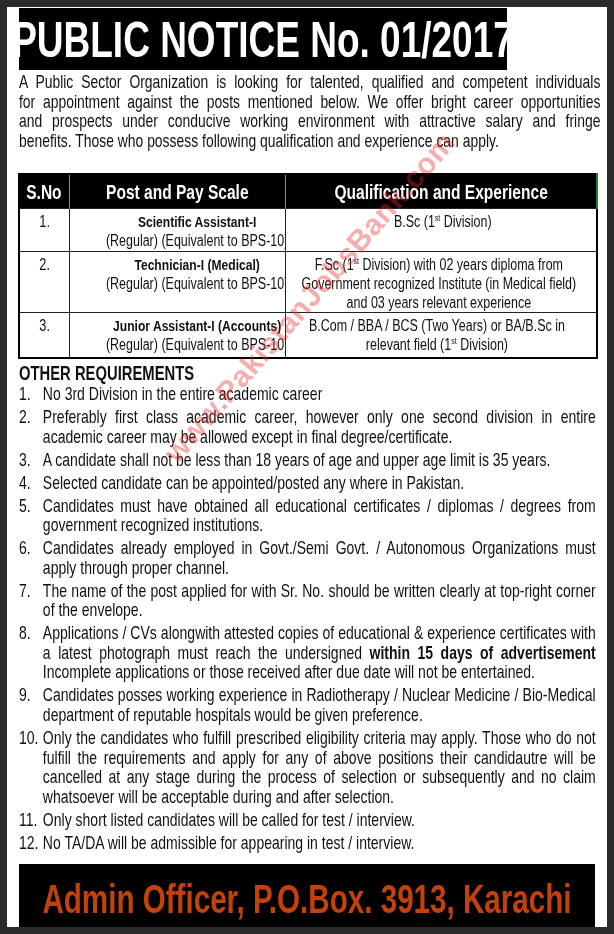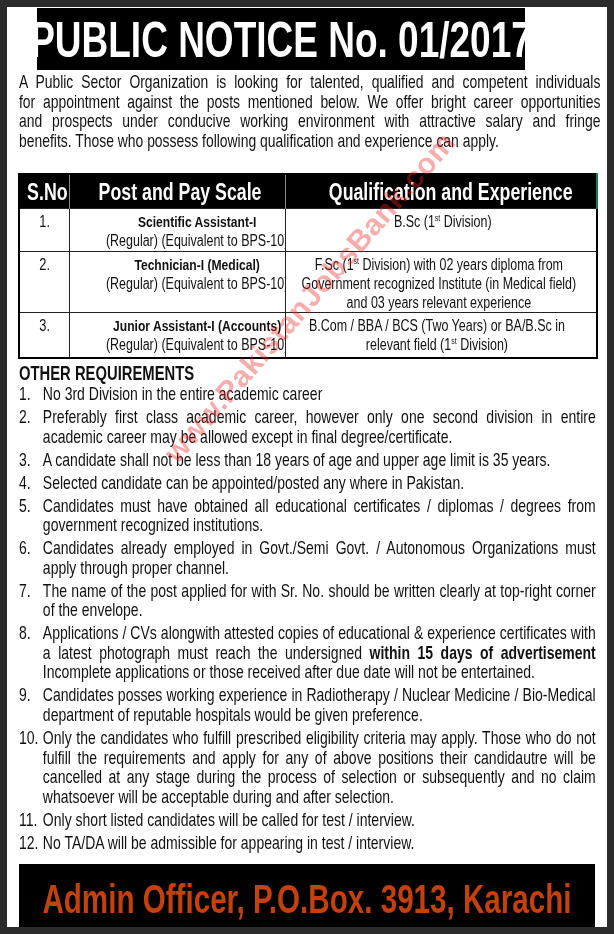--- a/index.html
+++ b/index.html
@@ -18,21 +18,20 @@
     overflow: hidden;
   }
   .cond { display: inline-block; transform-origin: left top; white-space: nowrap; }
 
   
   .title-bar {
     position: absolute; left: 12px; top: 1px; width: 488px; height: 62px;
     background: #000;
     color: #fff;
     text-align: center;
-    margin-left: 18px;
   }
   .title-bar .cond {
     position: absolute; left: 50%; top: 4px;
     transform: translateX(-50%) scaleX(0.74);
     transform-origin: center top;
     font-size: 50px; font-weight: bold; letter-spacing: 0px;
     line-height: 56px;
   }
 
   .intro {
@@ -45,21 +44,21 @@
 
   
   table.posts {
     position: absolute; left: 11px; top: 166px; width: 578px;
     border-collapse: collapse;
     table-layout: fixed;
   }
   table.posts th {
     background: #000; color: #fff;
     height: 33px; padding: 0;
-    font-size: 24px; font-weight: bold;
+    font-size: 21px; font-weight: bold;
     border-left: 1px solid #888; border-top: 2px solid #000;
     overflow: hidden;
   }
   table.posts th:first-child { border-left: 2px solid #000; }
   table.posts th:last-child { border-right: 2px solid #15803d; }
   table.posts th .cond { transform: scaleX(0.74); transform-origin: center top; }
   table.posts td {
     border: 1px solid #222;
     vertical-align: top;
     padding: 3px 0 0 0;

